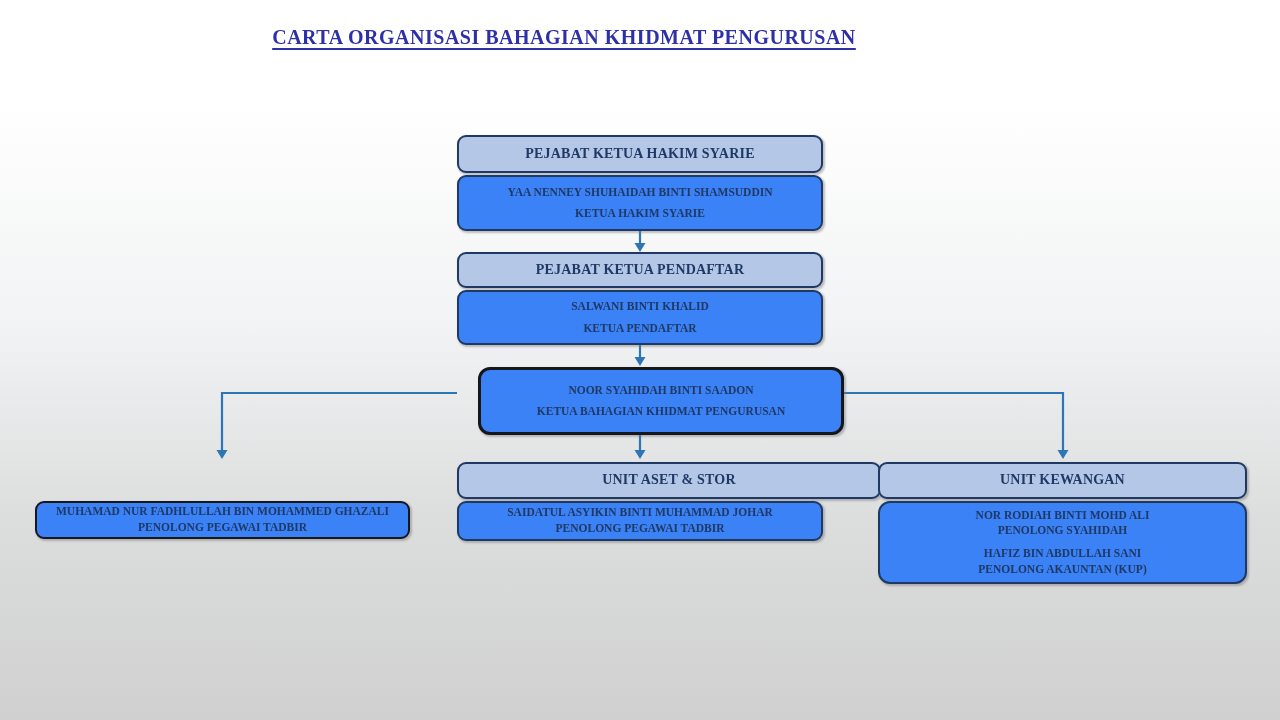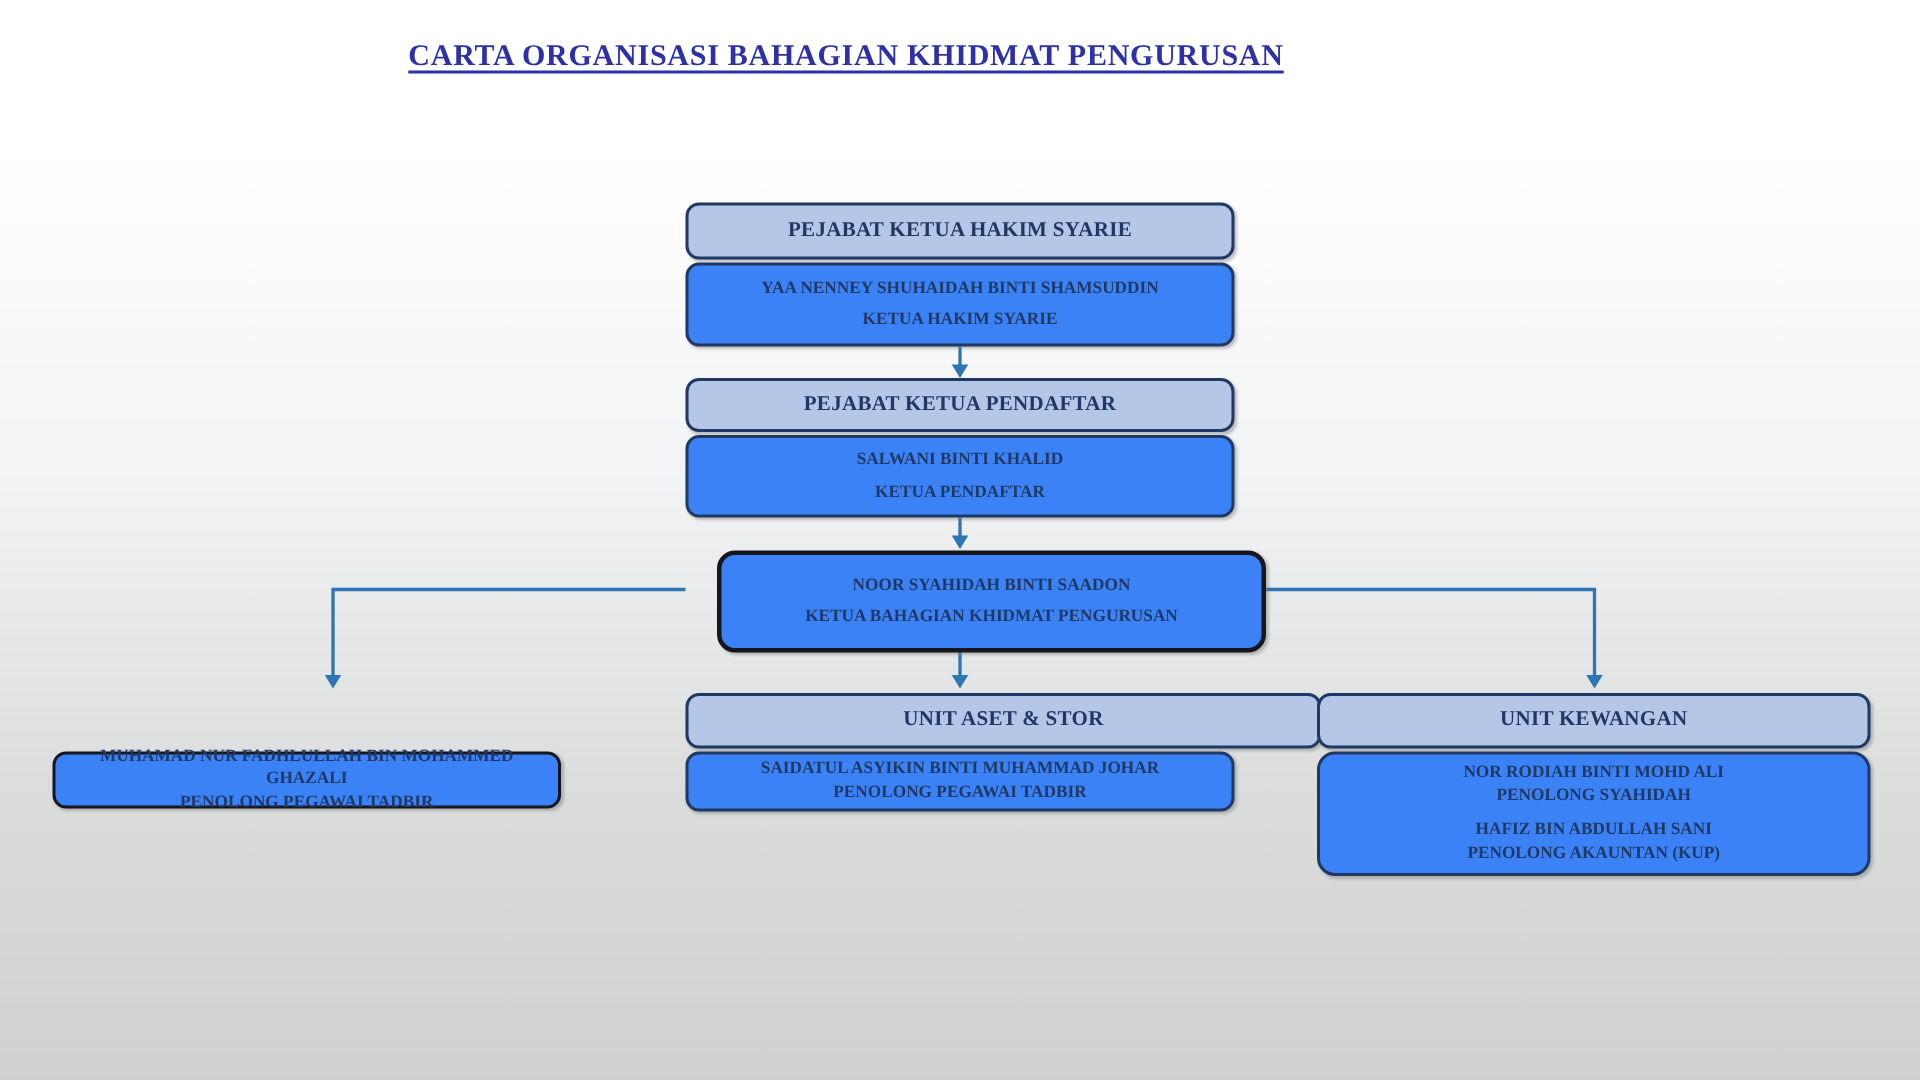--- a/index.html
+++ b/index.html
@@ -87,21 +87,21 @@
   <div class="box body wide-lines" style="left:457px; top:290px; width:366px; height:55px;">
     <div>SALWANI BINTI KHALID</div>
     <div>KETUA PENDAFTAR</div>
   </div>
 
   <div class="box body black wide-lines" style="left:457px; top:367px; width:366px; height:68px;margin-left:21px;">
     <div>NOOR SYAHIDAH BINTI SAADON</div>
     <div>KETUA BAHAGIAN KHIDMAT PENGURUSAN</div>
   </div>
 
-  <div class="box body black tight" style="left:35px; top:501px; width:339px; height:38px; border-width:2.5px; border-radius:9px;">
+  <div class="box body black tight" style="left:35px; top:501px; width:375px; height:38px; border-width:2.5px; border-radius:9px;">
     <div>MUHAMAD NUR FADHLULLAH BIN MOHAMMED GHAZALI</div>
     <div>PENOLONG PEGAWAI TADBIR</div>
   </div>
 
   <div class="box hdr" style="left:457px; top:462px; width:424px; height:37px;">
     <span>UNIT ASET &amp; STOR</span>
   </div>
   <div class="box body tight" style="left:457px; top:501px; width:366px; height:40px;">
     <div>SAIDATUL ASYIKIN BINTI MUHAMMAD JOHAR</div>
     <div>PENOLONG PEGAWAI TADBIR</div>

